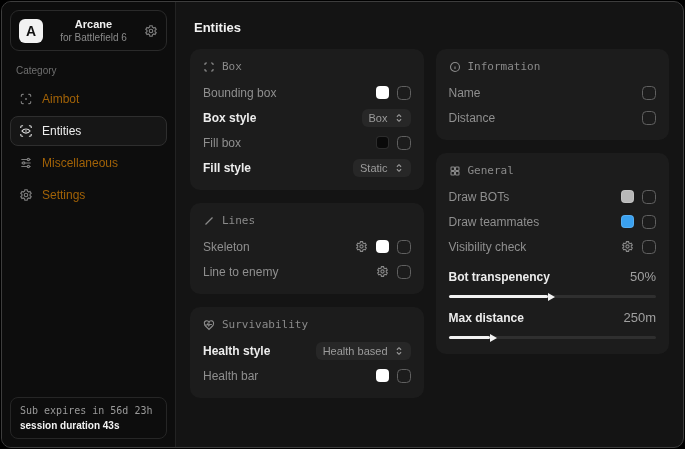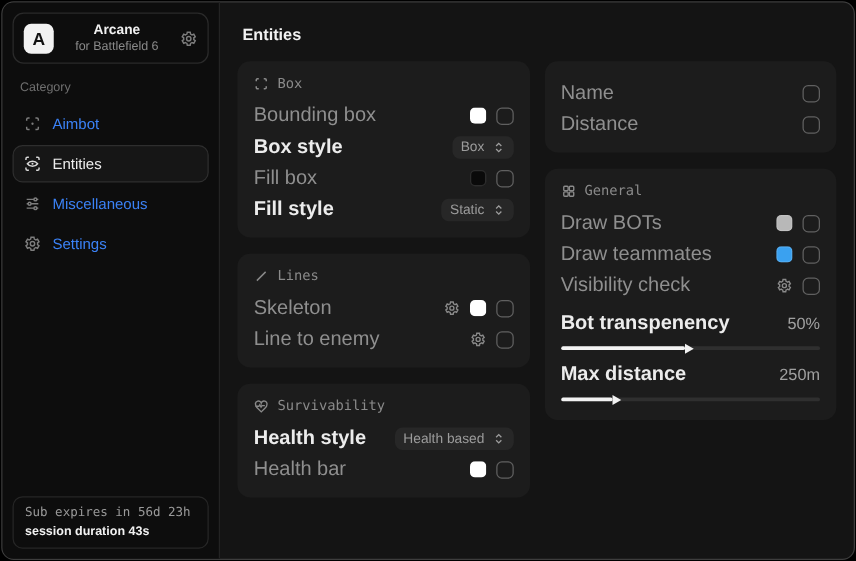--- a/index.html
+++ b/index.html
@@ -15,21 +15,21 @@
     display:flex; align-items:center; gap:8px; }
   .app-logo { width:24px; height:24px; background:#f2f2f2; border-radius:6px;
     color:#111; font-weight:bold; font-size:14px; display:flex; align-items:center;
     justify-content:center; flex:none; }
   .app-meta { flex:1; min-width:0;text-align:center; }
   .app-name { color:#f0f0f0; font-size:11px; font-weight:bold; }
   .app-sub { color:#8a8a8a; font-size:10px; margin-top:2px; }
   .app-gear { color:#7d7d7d; display:flex; }
   .cat-label { color:#6f6f6f; font-size:10px; margin:14px 6px 6px; }
   .nav-item { display:flex; align-items:center; gap:9px; padding:7px 8px;
-    border:1px solid transparent; border-radius:8px; color:#3b82f6; font-size:12px;
+    border:1px solid transparent; border-radius:8px; color:#a16207; font-size:12px;
     margin-top:2px; }
   .nav-item .nico { display:flex; color:#7d7d7d; }
   .nav-item.selected { border-color:#2e2e2e; background:#161616; color:#ededed; }
   .nav-item.selected .nico { color:#d8d8d8; }
   .sidebar-footer { margin-top:auto; border:1px solid #262626; border-radius:8px;
     padding:7px 9px; }
   .sf-line1 { font-family:"DejaVu Sans Mono", monospace; color:#9a9a9a; font-size:10px; }
   .sf-line2 { color:#f2f2f2; font-size:10px; font-weight:bold; margin-top:4px; }
 
   
@@ -37,21 +37,21 @@
   .main-title { color:#f2f2f2; font-size:13px; font-weight:bold; margin:2px 0 14px 4px; }
   .cols { display:flex; gap:12px; align-items:flex-start; }
   .col { width:237px; display:flex; flex-direction:column; gap:13px;justify-content:center; }
 
   .panel { background:#1c1c1c; border-radius:10px; padding:11px 13px 12px; }
   .panel-header { display:flex; align-items:center; gap:7px; color:#8a8a8a;
     font-family:"DejaVu Sans Mono", monospace; font-size:11px; margin-bottom:9px; }
   .panel-header .pico { display:flex; color:#8a8a8a; }
 
   .row { display:flex; align-items:center; min-height:21px; margin-top:4px; }
-  .row-label { font-size:16px; color:#8f8f8f; }
+  .row-label { font-size:12px; color:#8f8f8f; }
   .row-label.bright { color:#ececec; font-weight:bold; }
   .row-right { margin-left:auto; display:flex; align-items:center; gap:8px; }
   .gear-btn { display:flex; color:#8a8a8a; }
   .swatch { width:13px; height:13px; border-radius:4px;
     border:1px solid rgba(255,255,255,0.14); }
   .checkbox { width:14px; height:14px; border:1.5px solid #606060; border-radius:4.5px;
     background:transparent; }
   .dropdown { display:flex; align-items:center; gap:6px; background:#272727;
     border-radius:6px; padding:3px 7px; color:#9c9c9c; font-size:11px; }
   .dropdown .dico { display:flex; color:#9c9c9c; }
@@ -269,20 +269,29 @@
               <span class="swatch" style="background: rgb(255, 255, 255);"></span>
               <span class="checkbox"></span>
             </span>
           </div>
         </div>
       </div>
 
       <div class="col">
 
         <div class="panel">
+          <div class="panel-header">
+            <span class="pico">
+              <svg width="12" height="12" viewBox="0 0 24 24" fill="none" stroke="currentColor" stroke-width="2.2">
+                <circle cx="12" cy="12" r="9"></circle>
+                <path d="M12 8h.01M12 11v5"></path>
+              </svg>
+            </span>
+            <span>Information</span>
+          </div>
 
           <div class="row">
             <span class="row-label">Name</span>
             <span class="row-right">
               <span class="checkbox"></span>
             </span>
           </div>
 
           <div class="row">
             <span class="row-label">Distance</span>

